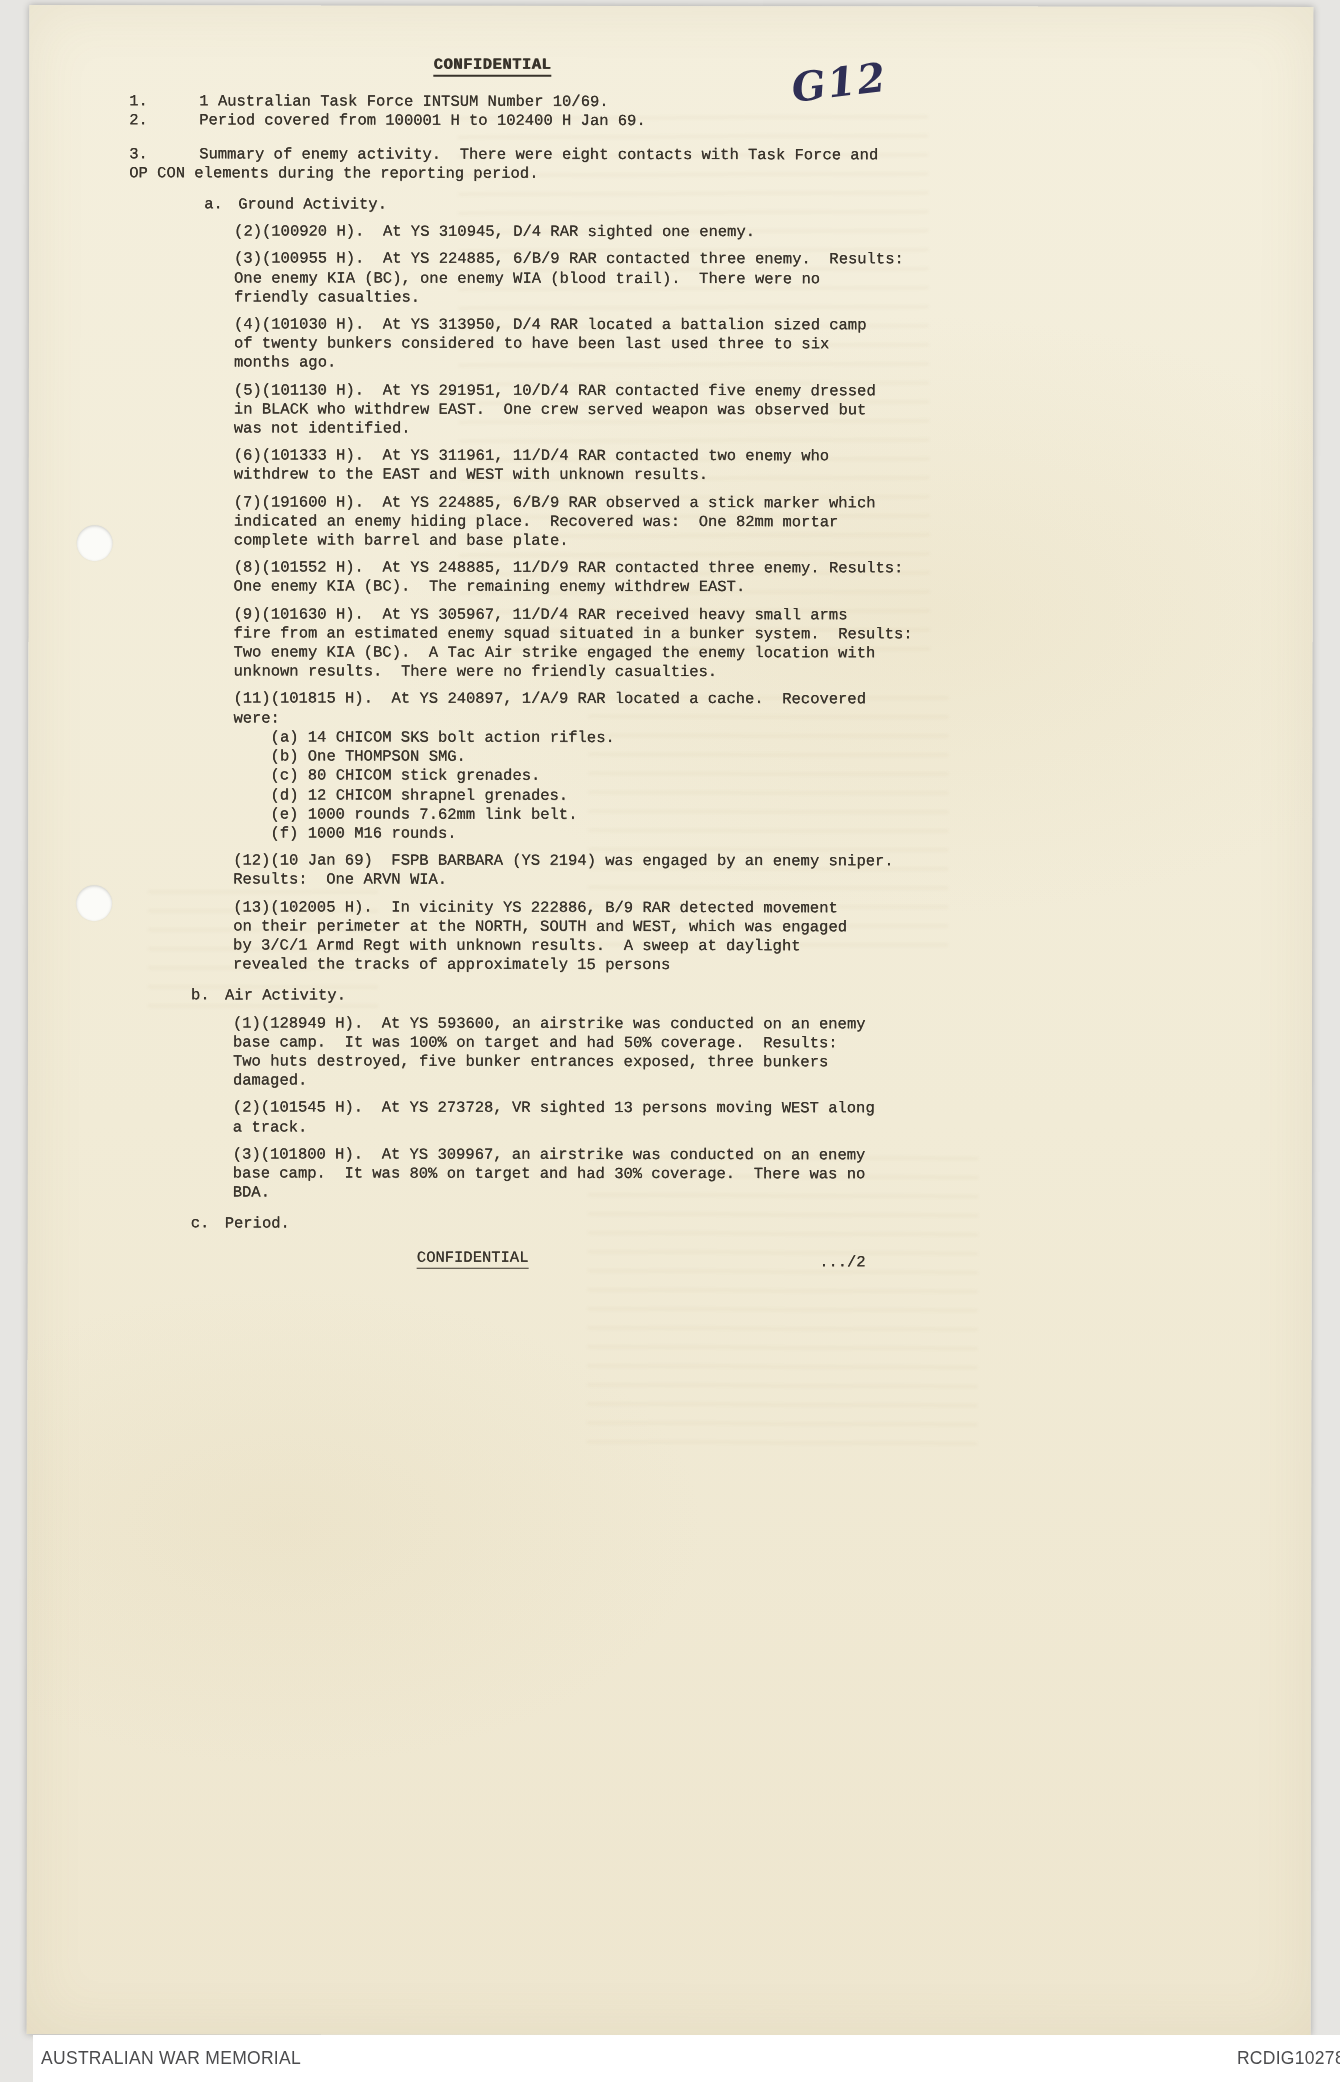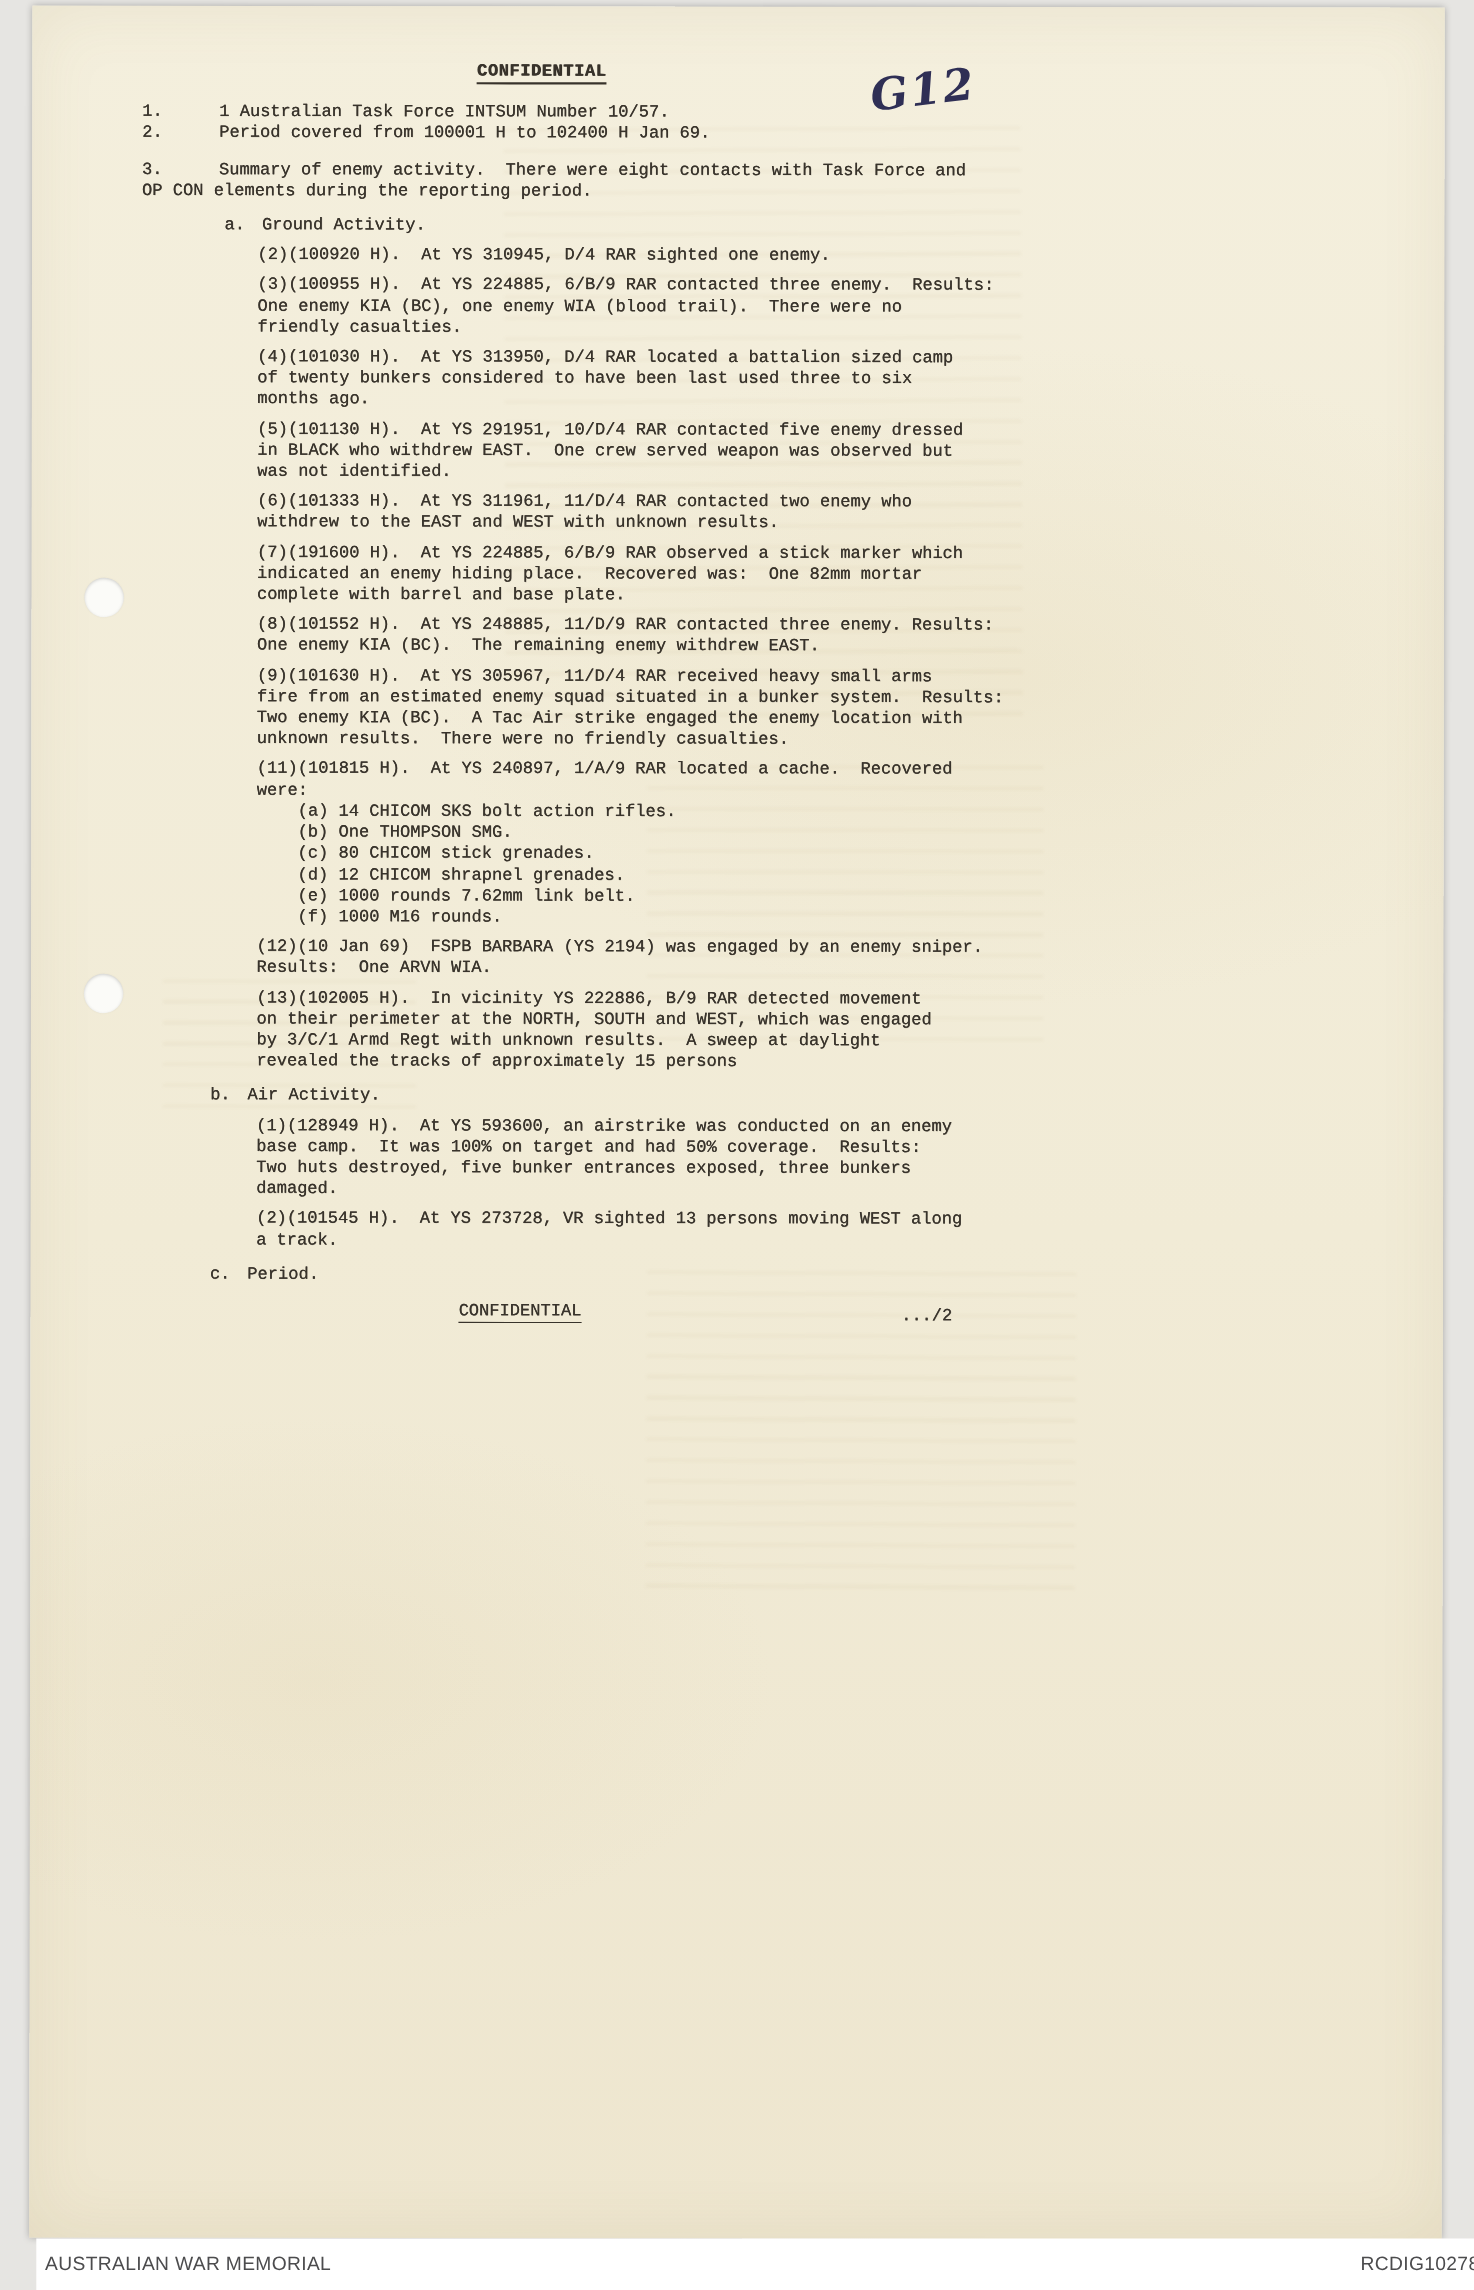--- a/index.html
+++ b/index.html
@@ -88,21 +88,21 @@
   <div class="hand">G12</div>
 
   <div class="content">
     <div class="title-row">
       <span class="title">CONFIDENTIAL</span>
     </div>
 
     <div class="intro">
       <div class="num-row">
         <span class="num">1.</span>
-        <span>1 Australian Task Force INTSUM Number 10/57.</span>
+        <span>1 Australian Task Force INTSUM Number 10/69.</span>
       </div>
       <div class="num-row">
         <span class="num">2.</span>
         <span>Period covered from 100001 H to 102400 H Jan 69.</span>
       </div>
     </div>
 
     <div class="para3">
       <span class="num">3.</span>
       <div class="p3text pre">Summary of enemy activity.  There were eight contacts with Task Force and
@@ -152,20 +152,23 @@
     <div class="sec-h sec-bc">
       <span class="sec-label">b.</span>
       <span>Air Activity.</span>
     </div>
     <div class="para pre">(1)(128949 H).  At YS 593600, an airstrike was conducted on an enemy
 base camp.  It was 100% on target and had 50% coverage.  Results:
 Two huts destroyed, five bunker entrances exposed, three bunkers
 damaged.</div>
     <div class="para pre">(2)(101545 H).  At YS 273728, VR sighted 13 persons moving WEST along
 a track.</div>
+    <div class="para pre">(3)(101800 H).  At YS 309967, an airstrike was conducted on an enemy
+base camp.  It was 80% on target and had 30% coverage.  There was no
+BDA.</div>
 
     <div class="sec-h sec-bc">
       <span class="sec-label">c.</span>
       <span>Period.</span>
     </div>
 
     <div class="cfoot">
       <span class="confid">CONFIDENTIAL</span>
       <span class="pageno">.../2</span>
     </div>

